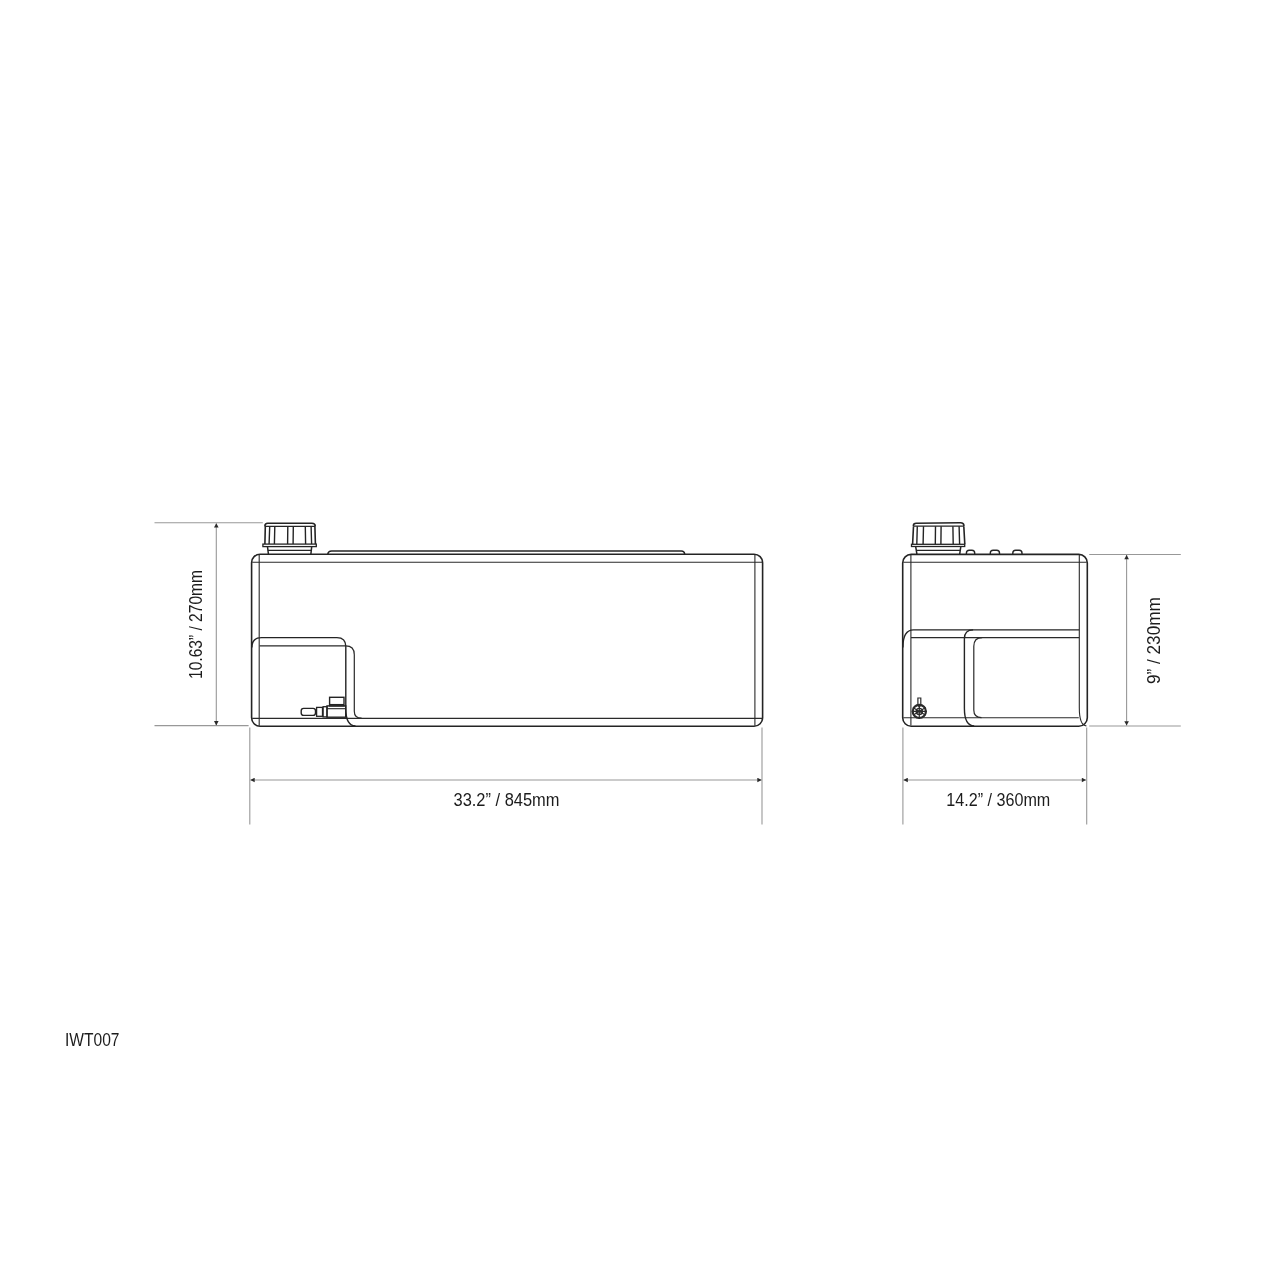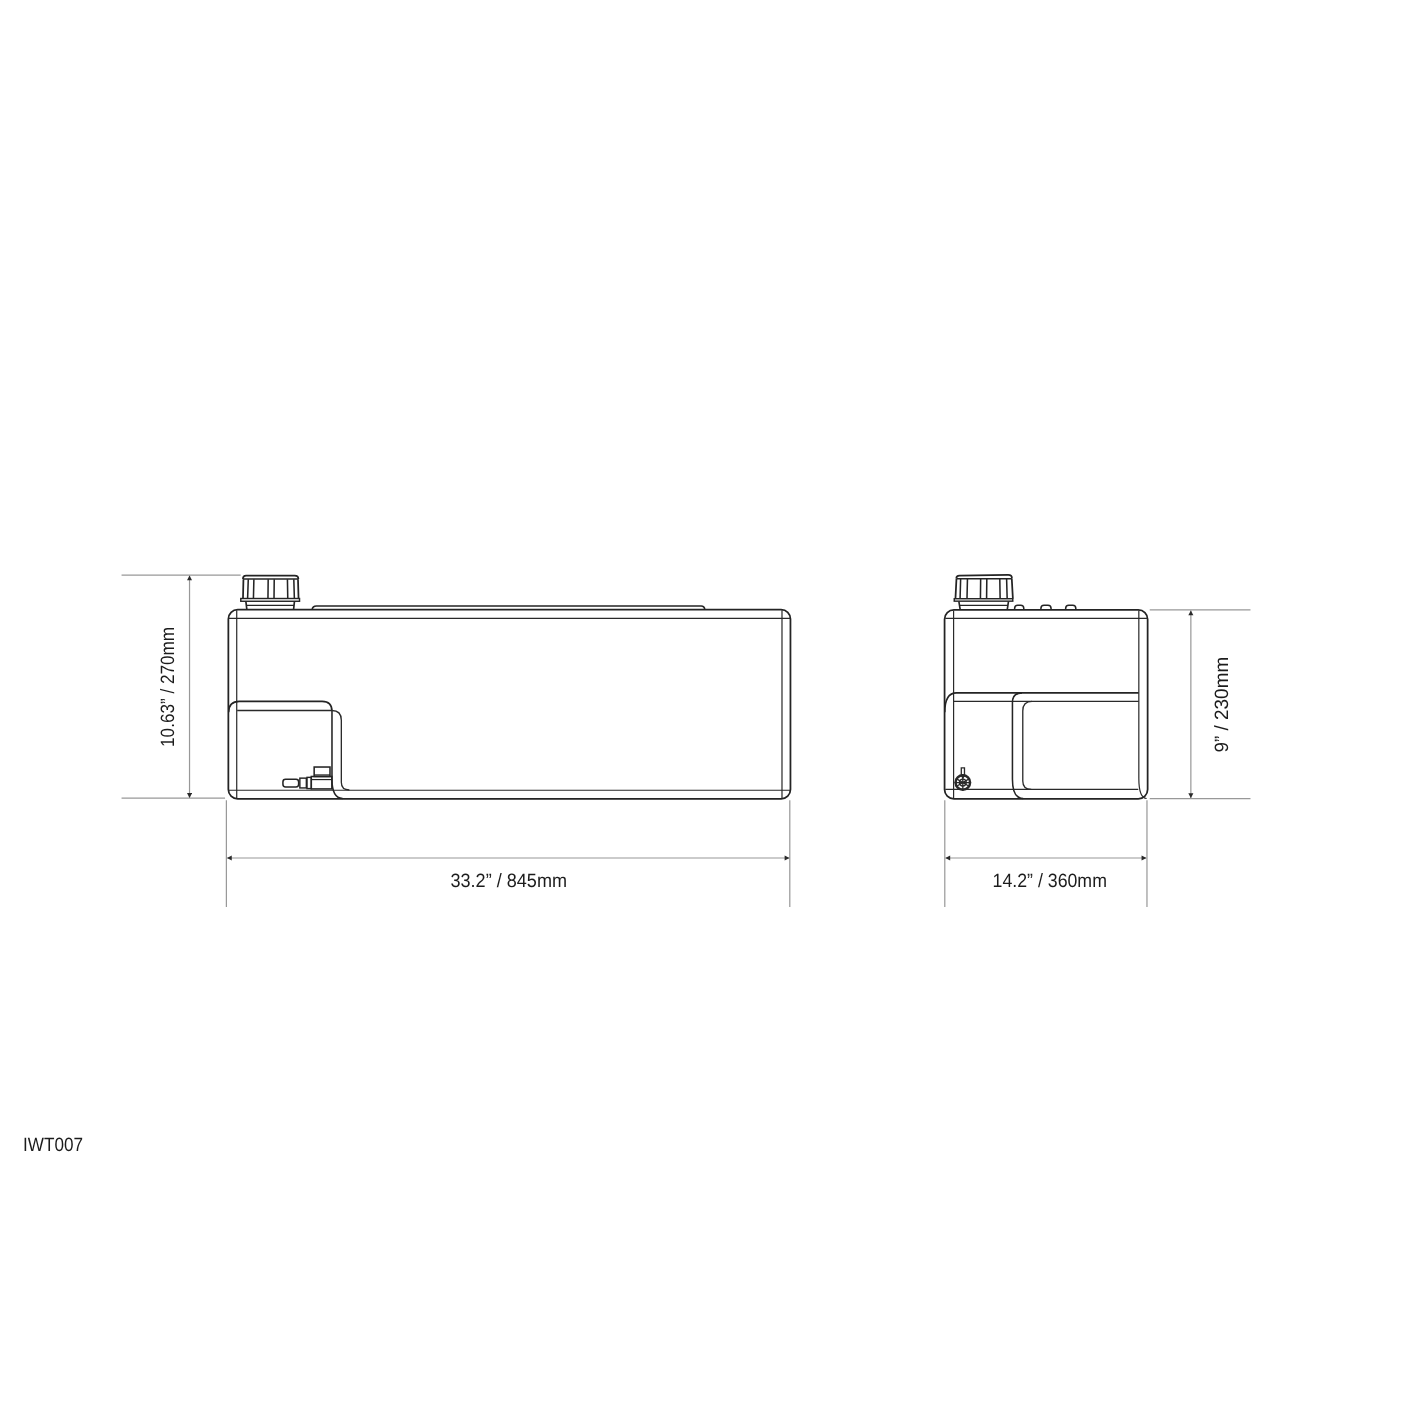--- a/index.html
+++ b/index.html
@@ -1,16 +1,16 @@
 <!DOCTYPE html>
 <html><head>
 <meta charset="utf-8">
 <style>
   html,body{margin:0;padding:0;background:#ffffff;}
-  .page{width:1179px;height:1280px;position:relative;background:#ffffff;overflow:hidden;}
+  .page{width:1179px;height:1280px;position:relative;background:#ffffff;overflow:hidden;margin-left:44px;}
   text{font-family:"Liberation Sans",sans-serif;fill:#1c1c1c;}
 </style>
 </head>
 <body>
 <div class="page">
 <svg width="1280" height="1280" viewBox="0 0 1280 1280" xmlns="http://www.w3.org/2000/svg">
   <defs>
     <marker id="arrL" viewBox="0 0 5 5" refX="0.4" refY="2.5" markerWidth="5" markerHeight="5" orient="auto" markerUnits="userSpaceOnUse">
       <path d="M0.2,2.5 L4.6,0.2 L4.6,4.8 Z" fill="#2a2a2a"></path>
     </marker>

